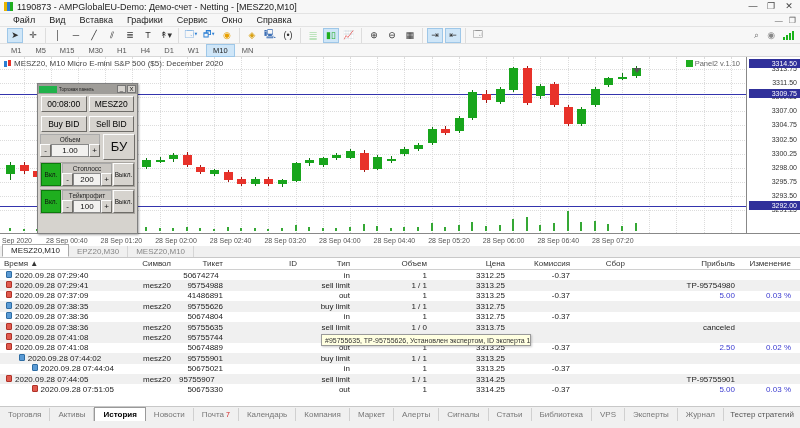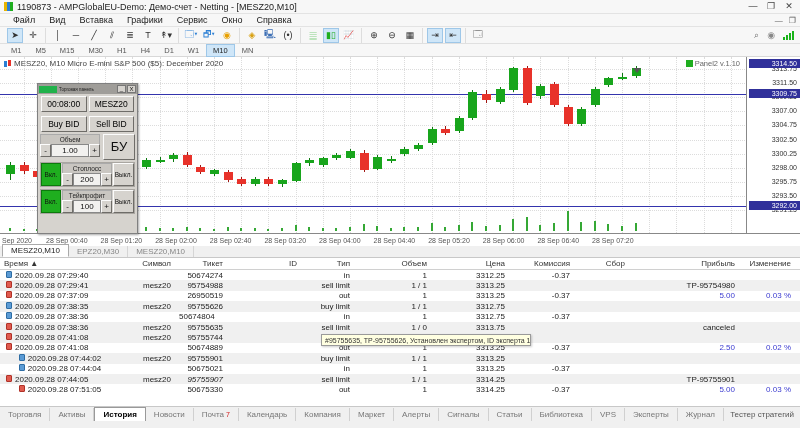--- a/index.html
+++ b/index.html
@@ -493,21 +493,21 @@
         <div class="hcell" style="width: 78px; text-align: right;">Цена</div>
         <div class="hcell" style="width: 65px; text-align: right;">Комиссия</div>
         <div class="hcell" style="width: 55px; text-align: right;">Сбор</div>
         <div class="hcell" style="width: 110px; text-align: right;">Прибыль</div>
         <div class="hcell" style="width: 56px; text-align: right;">Изменение</div>
       </div>
     <div id="hist-body">
         <div class="hrow">
           <div class="cell" style="width: 118px; text-align: left;"><span class="row-ic ic-blue"></span>2020.09.28 07:29:40</div>
           <div class="cell" style="width: 57px; text-align: right;"></div>
-          <div class="cell" style="width: 52px; text-align: right;">50674274</div>
+          <div class="cell" style="width: 52px; text-align: center;">50674274</div>
           <div class="cell" style="width: 74px; text-align: right;"></div>
           <div class="cell" style="width: 53px; text-align: right;">in</div>
           <div class="cell" style="width: 77px; text-align: right;">1</div>
           <div class="cell" style="width: 78px; text-align: right;">3312.25</div>
           <div class="cell" style="width: 65px; text-align: right;">-0.37</div>
           <div class="cell" style="width: 55px; text-align: right;"></div>
           <div class="cell" style="width: 110px; text-align: right;"></div>
           <div class="cell" style="width: 56px; text-align: right;"></div>
         </div>
         <div class="hrow shaded">
@@ -519,21 +519,21 @@
           <div class="cell" style="width: 77px; text-align: right;">1 / 1</div>
           <div class="cell" style="width: 78px; text-align: right;">3313.25</div>
           <div class="cell" style="width: 65px; text-align: right;"></div>
           <div class="cell" style="width: 55px; text-align: right;"></div>
           <div class="cell" style="width: 110px; text-align: right;">TP-95754980</div>
           <div class="cell" style="width: 56px; text-align: right;"></div>
         </div>
         <div class="hrow">
           <div class="cell" style="width: 118px; text-align: left;"><span class="row-ic ic-red"></span>2020.09.28 07:37:09</div>
           <div class="cell" style="width: 57px; text-align: right;"></div>
-          <div class="cell" style="width: 52px; text-align: right;">26950519</div>
+          <div class="cell" style="width: 52px; text-align: right;">41486891</div>
           <div class="cell" style="width: 74px; text-align: right;"></div>
           <div class="cell" style="width: 53px; text-align: right;">out</div>
           <div class="cell" style="width: 77px; text-align: right;">1</div>
           <div class="cell" style="width: 78px; text-align: right;">3313.25</div>
           <div class="cell" style="width: 65px; text-align: right;">-0.37</div>
           <div class="cell" style="width: 55px; text-align: right;"></div>
           <div class="cell blue" style="width: 110px; text-align: right;">5.00</div>
           <div class="cell blue" style="width: 56px; text-align: right;">0.03 %</div>
         </div>
         <div class="hrow shaded">
@@ -545,21 +545,21 @@
           <div class="cell" style="width: 77px; text-align: right;">1 / 1</div>
           <div class="cell" style="width: 78px; text-align: right;">3312.75</div>
           <div class="cell" style="width: 65px; text-align: right;"></div>
           <div class="cell" style="width: 55px; text-align: right;"></div>
           <div class="cell" style="width: 110px; text-align: right;"></div>
           <div class="cell" style="width: 56px; text-align: right;"></div>
         </div>
         <div class="hrow">
           <div class="cell" style="width: 118px; text-align: left;"><span class="row-ic ic-blue"></span>2020.09.28 07:38:36</div>
           <div class="cell" style="width: 57px; text-align: right;"></div>
-          <div class="cell" style="width: 52px; text-align: left;">50674804</div>
+          <div class="cell" style="width: 52px; text-align: right;">50674804</div>
           <div class="cell" style="width: 74px; text-align: right;"></div>
           <div class="cell" style="width: 53px; text-align: right;">in</div>
           <div class="cell" style="width: 77px; text-align: right;">1</div>
           <div class="cell" style="width: 78px; text-align: right;">3312.75</div>
           <div class="cell" style="width: 65px; text-align: right;">-0.37</div>
           <div class="cell" style="width: 55px; text-align: right;"></div>
           <div class="cell" style="width: 110px; text-align: right;"></div>
           <div class="cell" style="width: 56px; text-align: right;"></div>
         </div>
         <div class="hrow shaded">
@@ -608,47 +608,47 @@
           <div class="cell" style="width: 74px; text-align: right;"></div>
           <div class="cell" style="width: 53px; text-align: right;">buy limit</div>
           <div class="cell" style="width: 77px; text-align: right;">1 / 1</div>
           <div class="cell" style="width: 78px; text-align: right;">3313.25</div>
           <div class="cell" style="width: 65px; text-align: right;"></div>
           <div class="cell" style="width: 55px; text-align: right;"></div>
           <div class="cell" style="width: 110px; text-align: right;"></div>
           <div class="cell" style="width: 56px; text-align: right;"></div>
         </div>
         <div class="hrow">
-          <div class="cell" style="width: 118px; text-align: center;"><span class="row-ic ic-blue"></span>2020.09.28 07:44:04</div>
+          <div class="cell" style="width: 118px; text-align: right;"><span class="row-ic ic-blue"></span>2020.09.28 07:44:04</div>
           <div class="cell" style="width: 57px; text-align: right;"></div>
           <div class="cell" style="width: 52px; text-align: right;">50675021</div>
           <div class="cell" style="width: 74px; text-align: right;"></div>
           <div class="cell" style="width: 53px; text-align: right;">in</div>
           <div class="cell" style="width: 77px; text-align: right;">1</div>
           <div class="cell" style="width: 78px; text-align: right;">3313.25</div>
           <div class="cell" style="width: 65px; text-align: right;">-0.37</div>
           <div class="cell" style="width: 55px; text-align: right;"></div>
           <div class="cell" style="width: 110px; text-align: right;"></div>
           <div class="cell" style="width: 56px; text-align: right;"></div>
         </div>
         <div class="hrow shaded">
           <div class="cell" style="width: 118px; text-align: left;"><span class="row-ic ic-red"></span>2020.09.28 07:44:05</div>
           <div class="cell" style="width: 57px; text-align: right;">mesz20</div>
-          <div class="cell" style="width: 52px; text-align: right; font-style: italic;">95755907</div>
+          <div class="cell" style="width: 52px; text-align: left;">95755907</div>
           <div class="cell" style="width: 74px; text-align: right;"></div>
           <div class="cell" style="width: 53px; text-align: right;">sell limit</div>
           <div class="cell" style="width: 77px; text-align: right;">1 / 1</div>
           <div class="cell" style="width: 78px; text-align: right;">3314.25</div>
           <div class="cell" style="width: 65px; text-align: right;"></div>
           <div class="cell" style="width: 55px; text-align: right;"></div>
           <div class="cell" style="width: 110px; text-align: right;">TP-95755901</div>
           <div class="cell" style="width: 56px; text-align: right;"></div>
         </div>
         <div class="hrow">
-          <div class="cell" style="width: 118px; text-align: center;"><span class="row-ic ic-red"></span>2020.09.28 07:51:05</div>
+          <div class="cell" style="width: 118px; text-align: right;"><span class="row-ic ic-red"></span>2020.09.28 07:51:05</div>
           <div class="cell" style="width: 57px; text-align: right;"></div>
           <div class="cell" style="width: 52px; text-align: right;">50675330</div>
           <div class="cell" style="width: 74px; text-align: right;"></div>
           <div class="cell" style="width: 53px; text-align: right;">out</div>
           <div class="cell" style="width: 77px; text-align: right;">1</div>
           <div class="cell" style="width: 78px; text-align: right;">3314.25</div>
           <div class="cell" style="width: 65px; text-align: right;">-0.37</div>
           <div class="cell" style="width: 55px; text-align: right;"></div>
           <div class="cell blue" style="width: 110px; text-align: right;">5.00</div>
           <div class="cell blue" style="width: 56px; text-align: right;">0.03 %</div>

